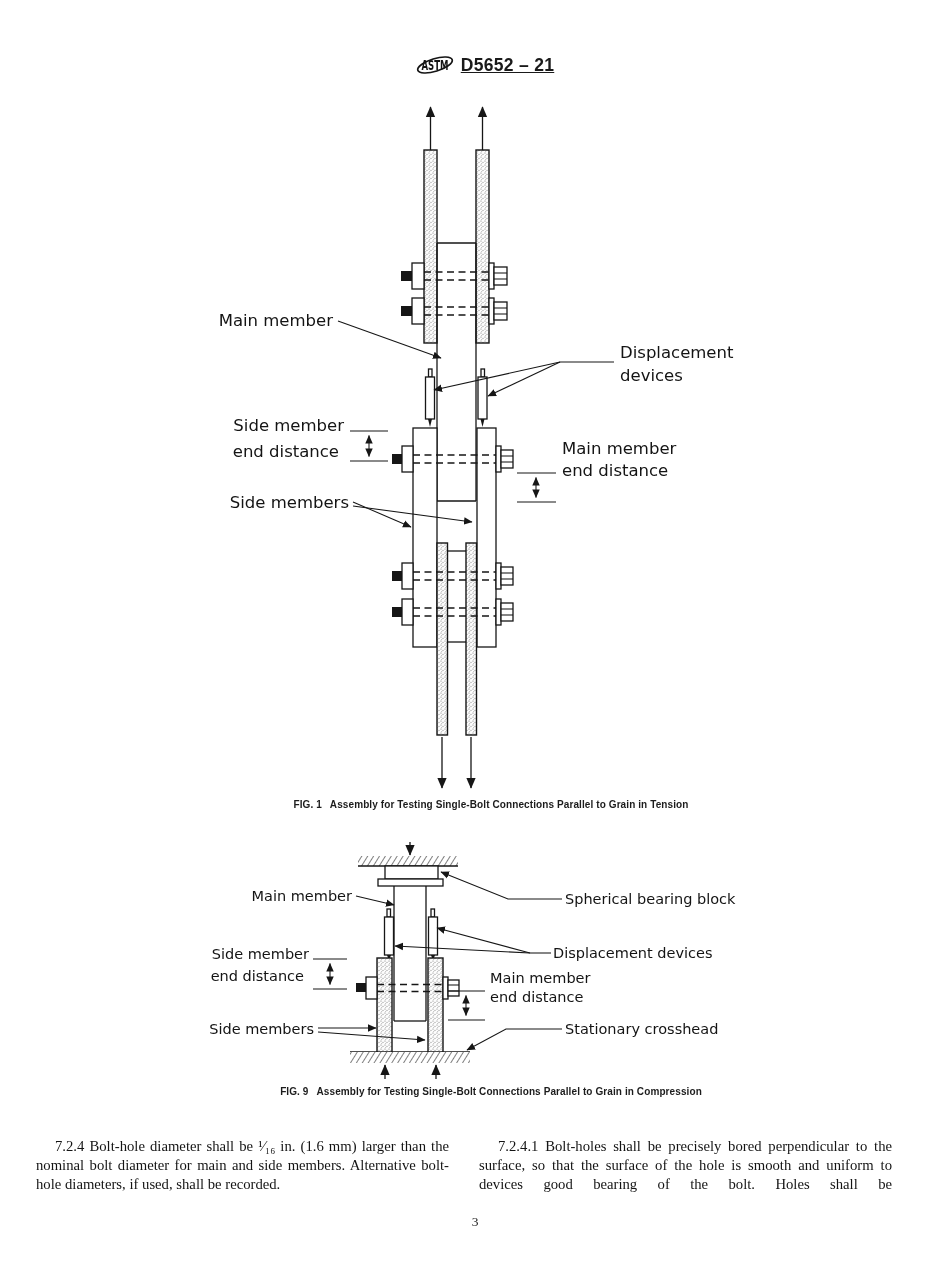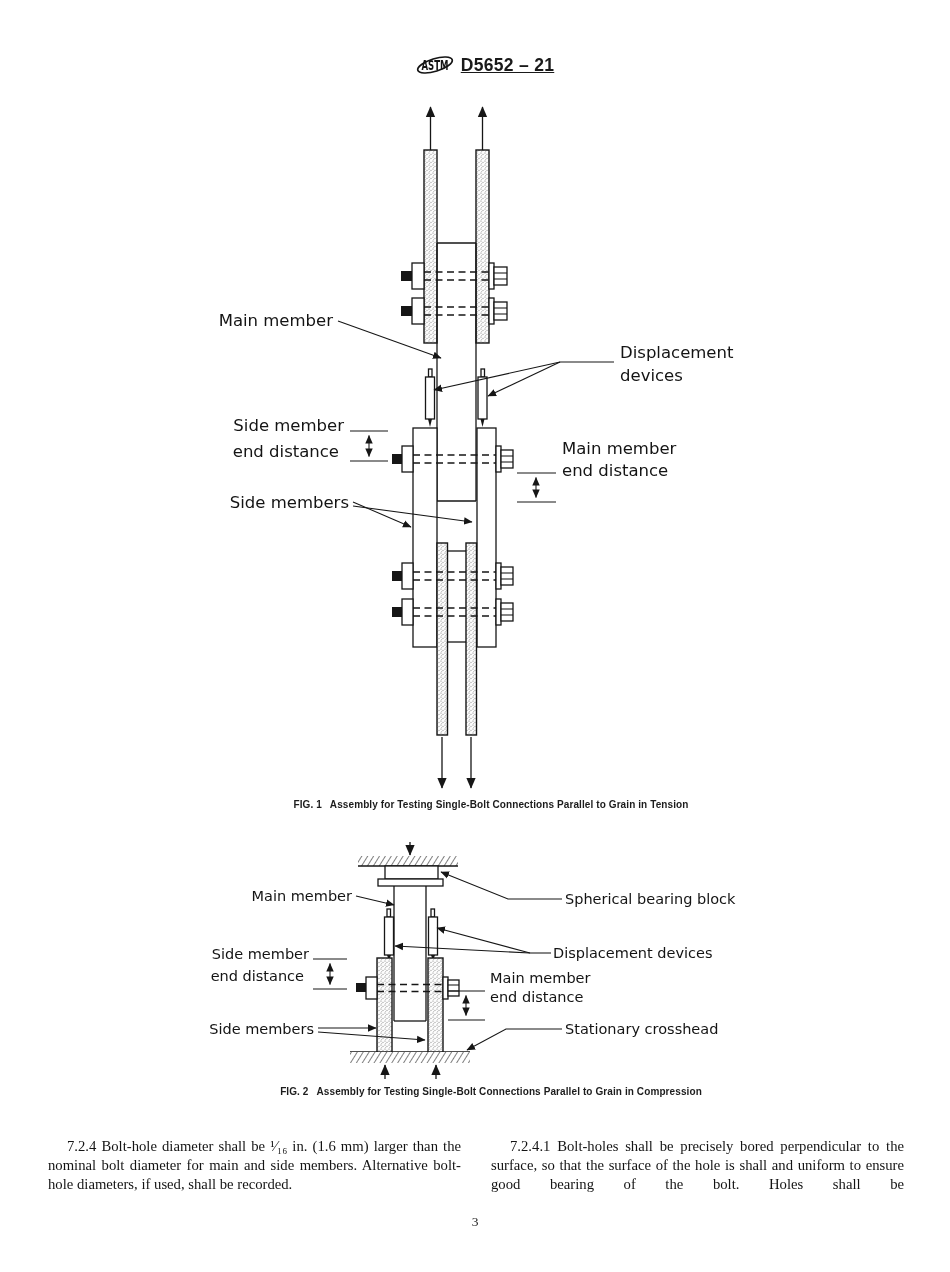--- a/index.html
+++ b/index.html
@@ -13,21 +13,21 @@
   .lbl1{font-size:16.5px;}
   .lbl2{font-size:14.5px;}
   .ln{stroke:#161616;stroke-width:1.3;fill:none;}
   .thin{stroke-width:1.05;}
   .dash{stroke-dasharray:7 4.5;}
   .wh{fill:#fff;stroke:#161616;stroke-width:1.3;}
   .blk{fill:#161616;stroke:none;}
   .fig-caption{position:absolute;left:16px;width:100%;text-align:center;
                font-weight:bold;font-size:10px;color:#1c1c1c;letter-spacing:.1px;}
   .fig-caption .num{margin-right:8px;}
-  .bodycols{position:absolute;left:48px;top:1137px;width:856px;display:flex;gap:30px;}
+  .bodycols{position:absolute;left:36px;top:1137px;width:856px;display:flex;gap:30px;}
   .col{width:413px;font-family:"Liberation Serif","DejaVu Serif",serif;
        font-size:14.7px;line-height:1.3;text-align:justify;color:#141414;}
   .col p{margin:0;text-indent:19px;}
   .jlast{text-align-last:justify;}
   .pagenum{position:absolute;top:1214px;left:0;width:100%;text-align:center;
            font-family:"Liberation Serif",serif;font-size:13.5px;color:#222;}
 </style>
 </head>
 <body>
 
@@ -292,27 +292,27 @@
     <g>
       <line class="ln thin" x1="318" y1="1028" x2="376" y2="1028" marker-end="url(#ah2)"></line>
       <line class="ln thin" x1="318" y1="1032" x2="425" y2="1040" marker-end="url(#ah2)"></line>
     </g>
 
     <text class="lbl2" x="565" y="1034">Stationary crosshead</text>
     <polyline class="ln thin" points="562,1029 506,1029 467,1050" marker-end="url(#ah2)"></polyline>
   </svg>
 
   <div class="fig-caption" style="top:1086px;">
-    <span class="num">FIG. 2</span><span>Assembly for Testing Single-Bolt Connections Parallel to Grain in Compression</span>
+    <span class="num">FIG. 9</span><span>Assembly for Testing Single-Bolt Connections Parallel to Grain in Compression</span>
   </div>
 
   <div class="bodycols">
     <div class="col">
       <p>7.2.4 Bolt-hole diameter shall be ¹⁄₁₆ in. (1.6 mm) larger than the nominal bolt diameter for main and side members. Alternative bolt-hole diameters, if used, shall be recorded.</p>
     </div>
     <div class="col jlast">
-      <p>7.2.4.1 Bolt-holes shall be precisely bored perpendicular to the surface, so that the surface of the hole is shall and uniform to ensure good bearing of the bolt. Holes shall be</p>
+      <p>7.2.4.1 Bolt-holes shall be precisely bored perpendicular to the surface, so that the surface of the hole is smooth and uniform to devices good bearing of the bolt. Holes shall be</p>
     </div>
   </div>
 
   <div class="pagenum">3</div>
 
 </div>
 
 </body></html>

